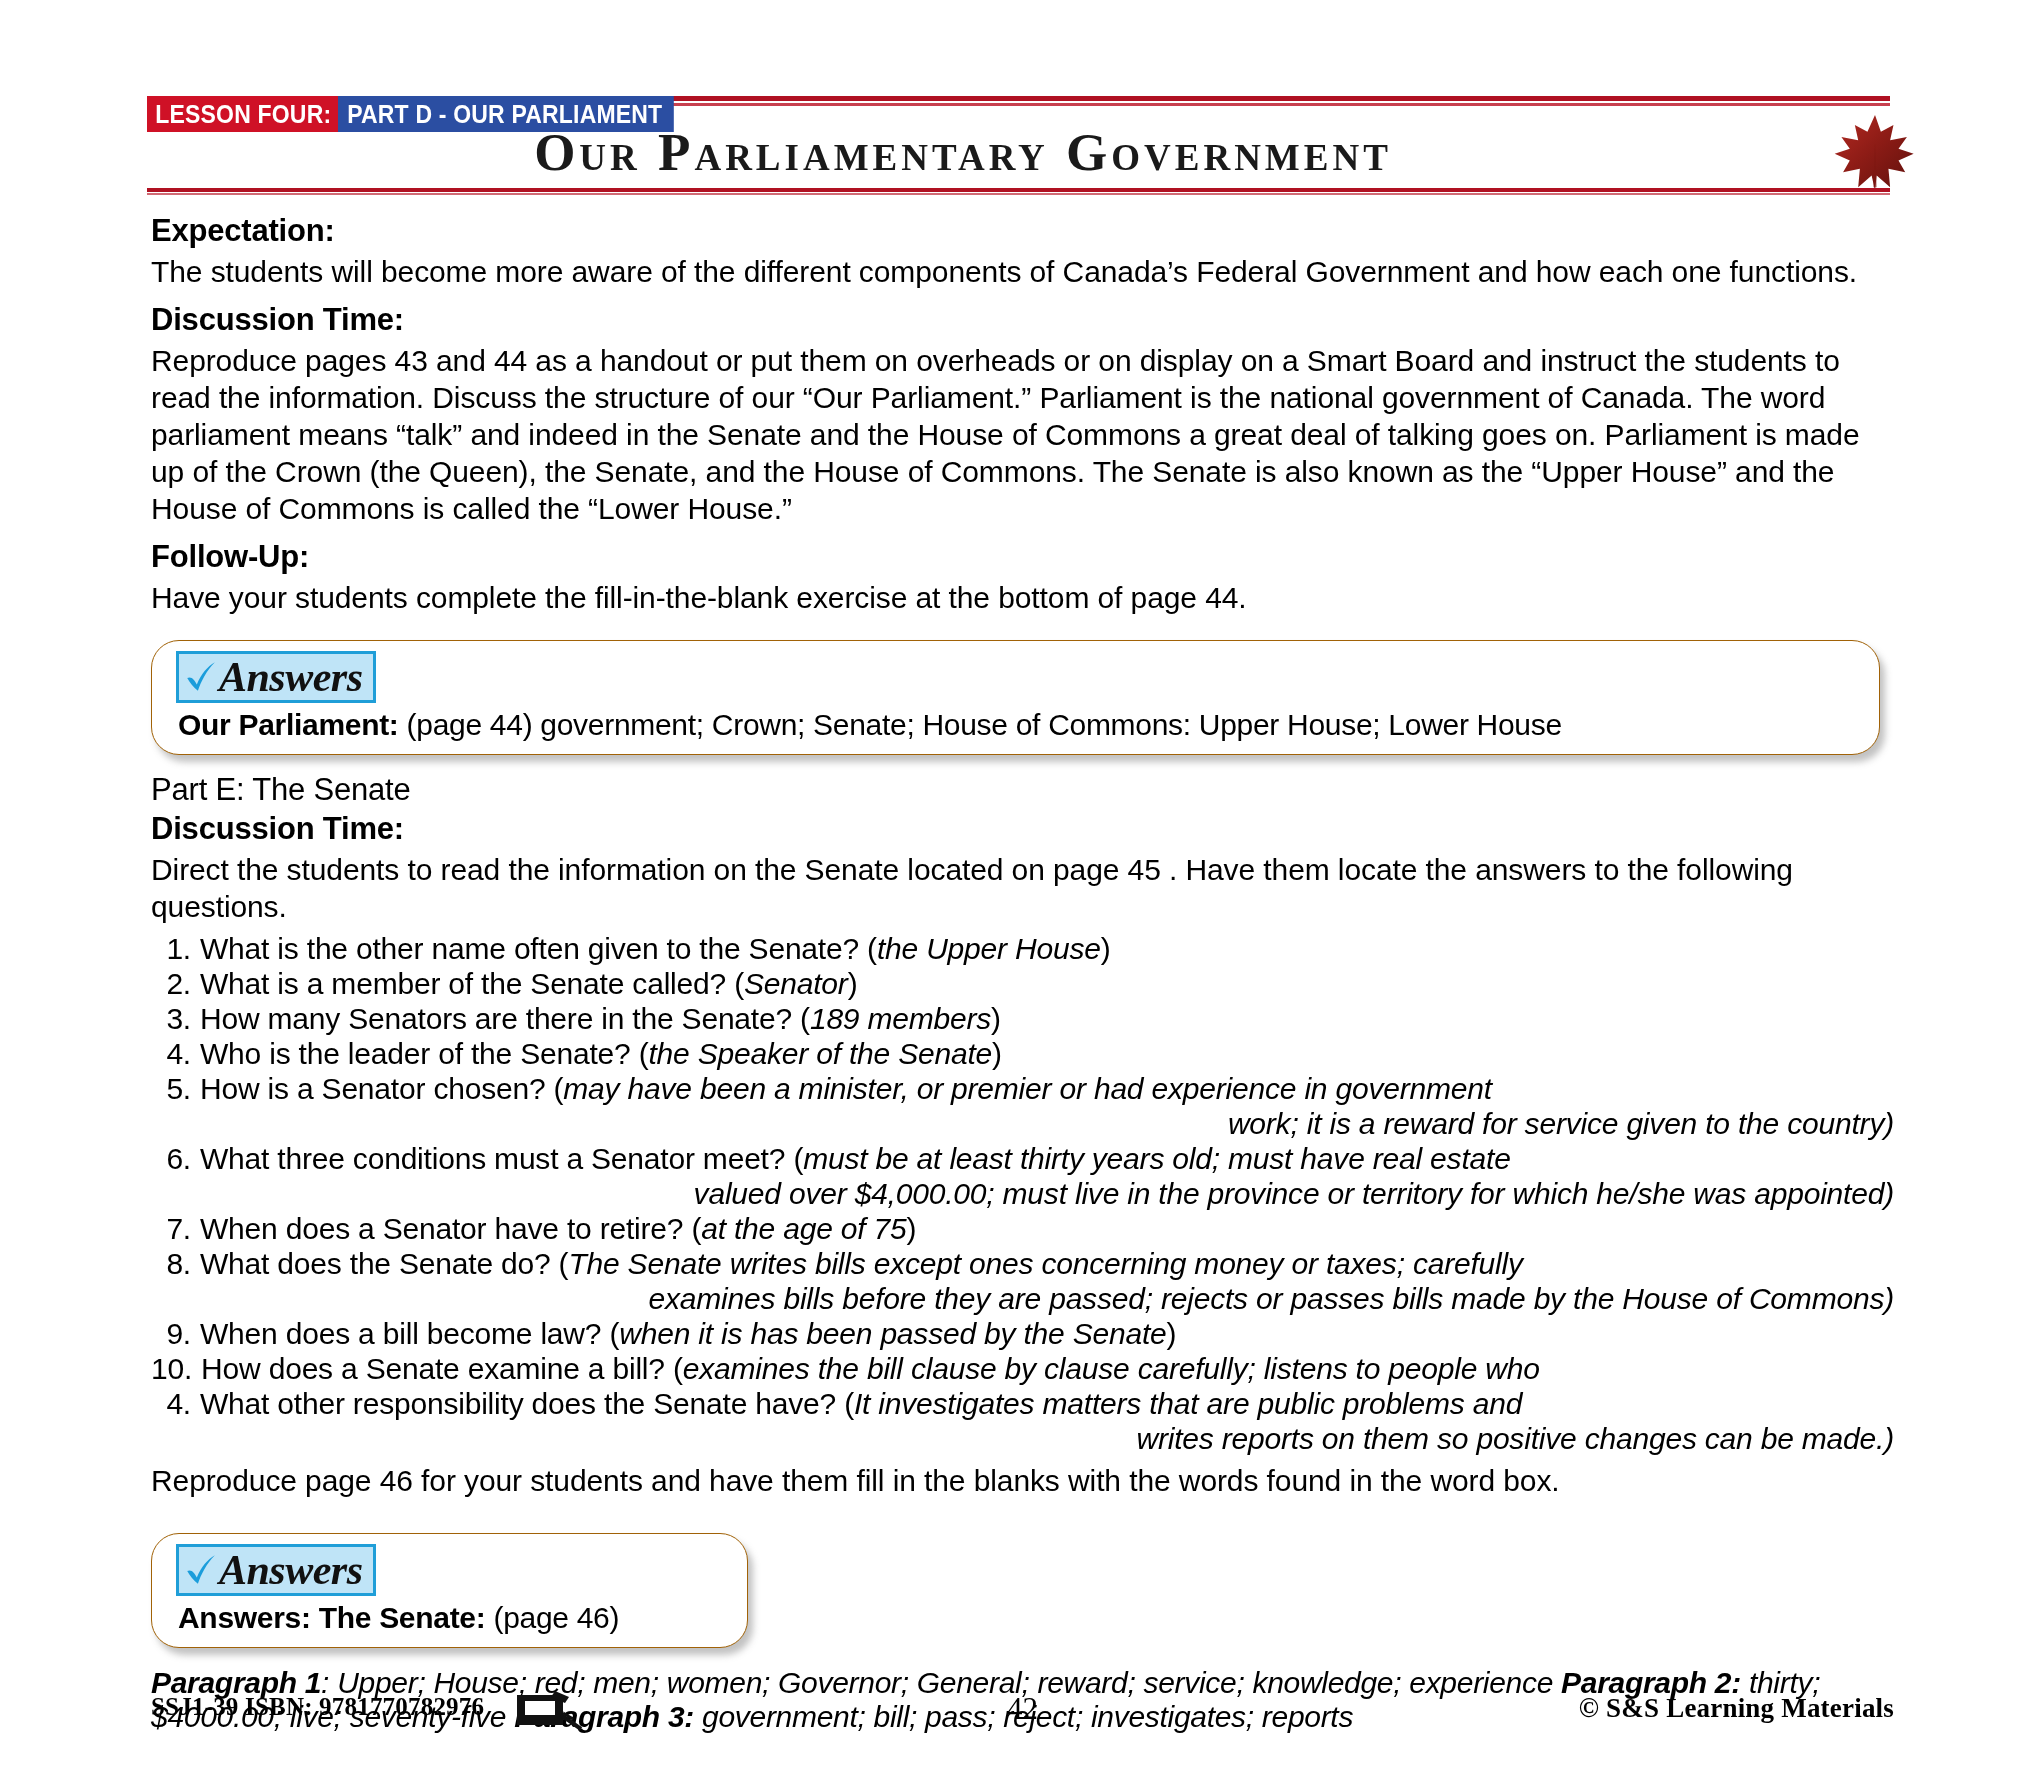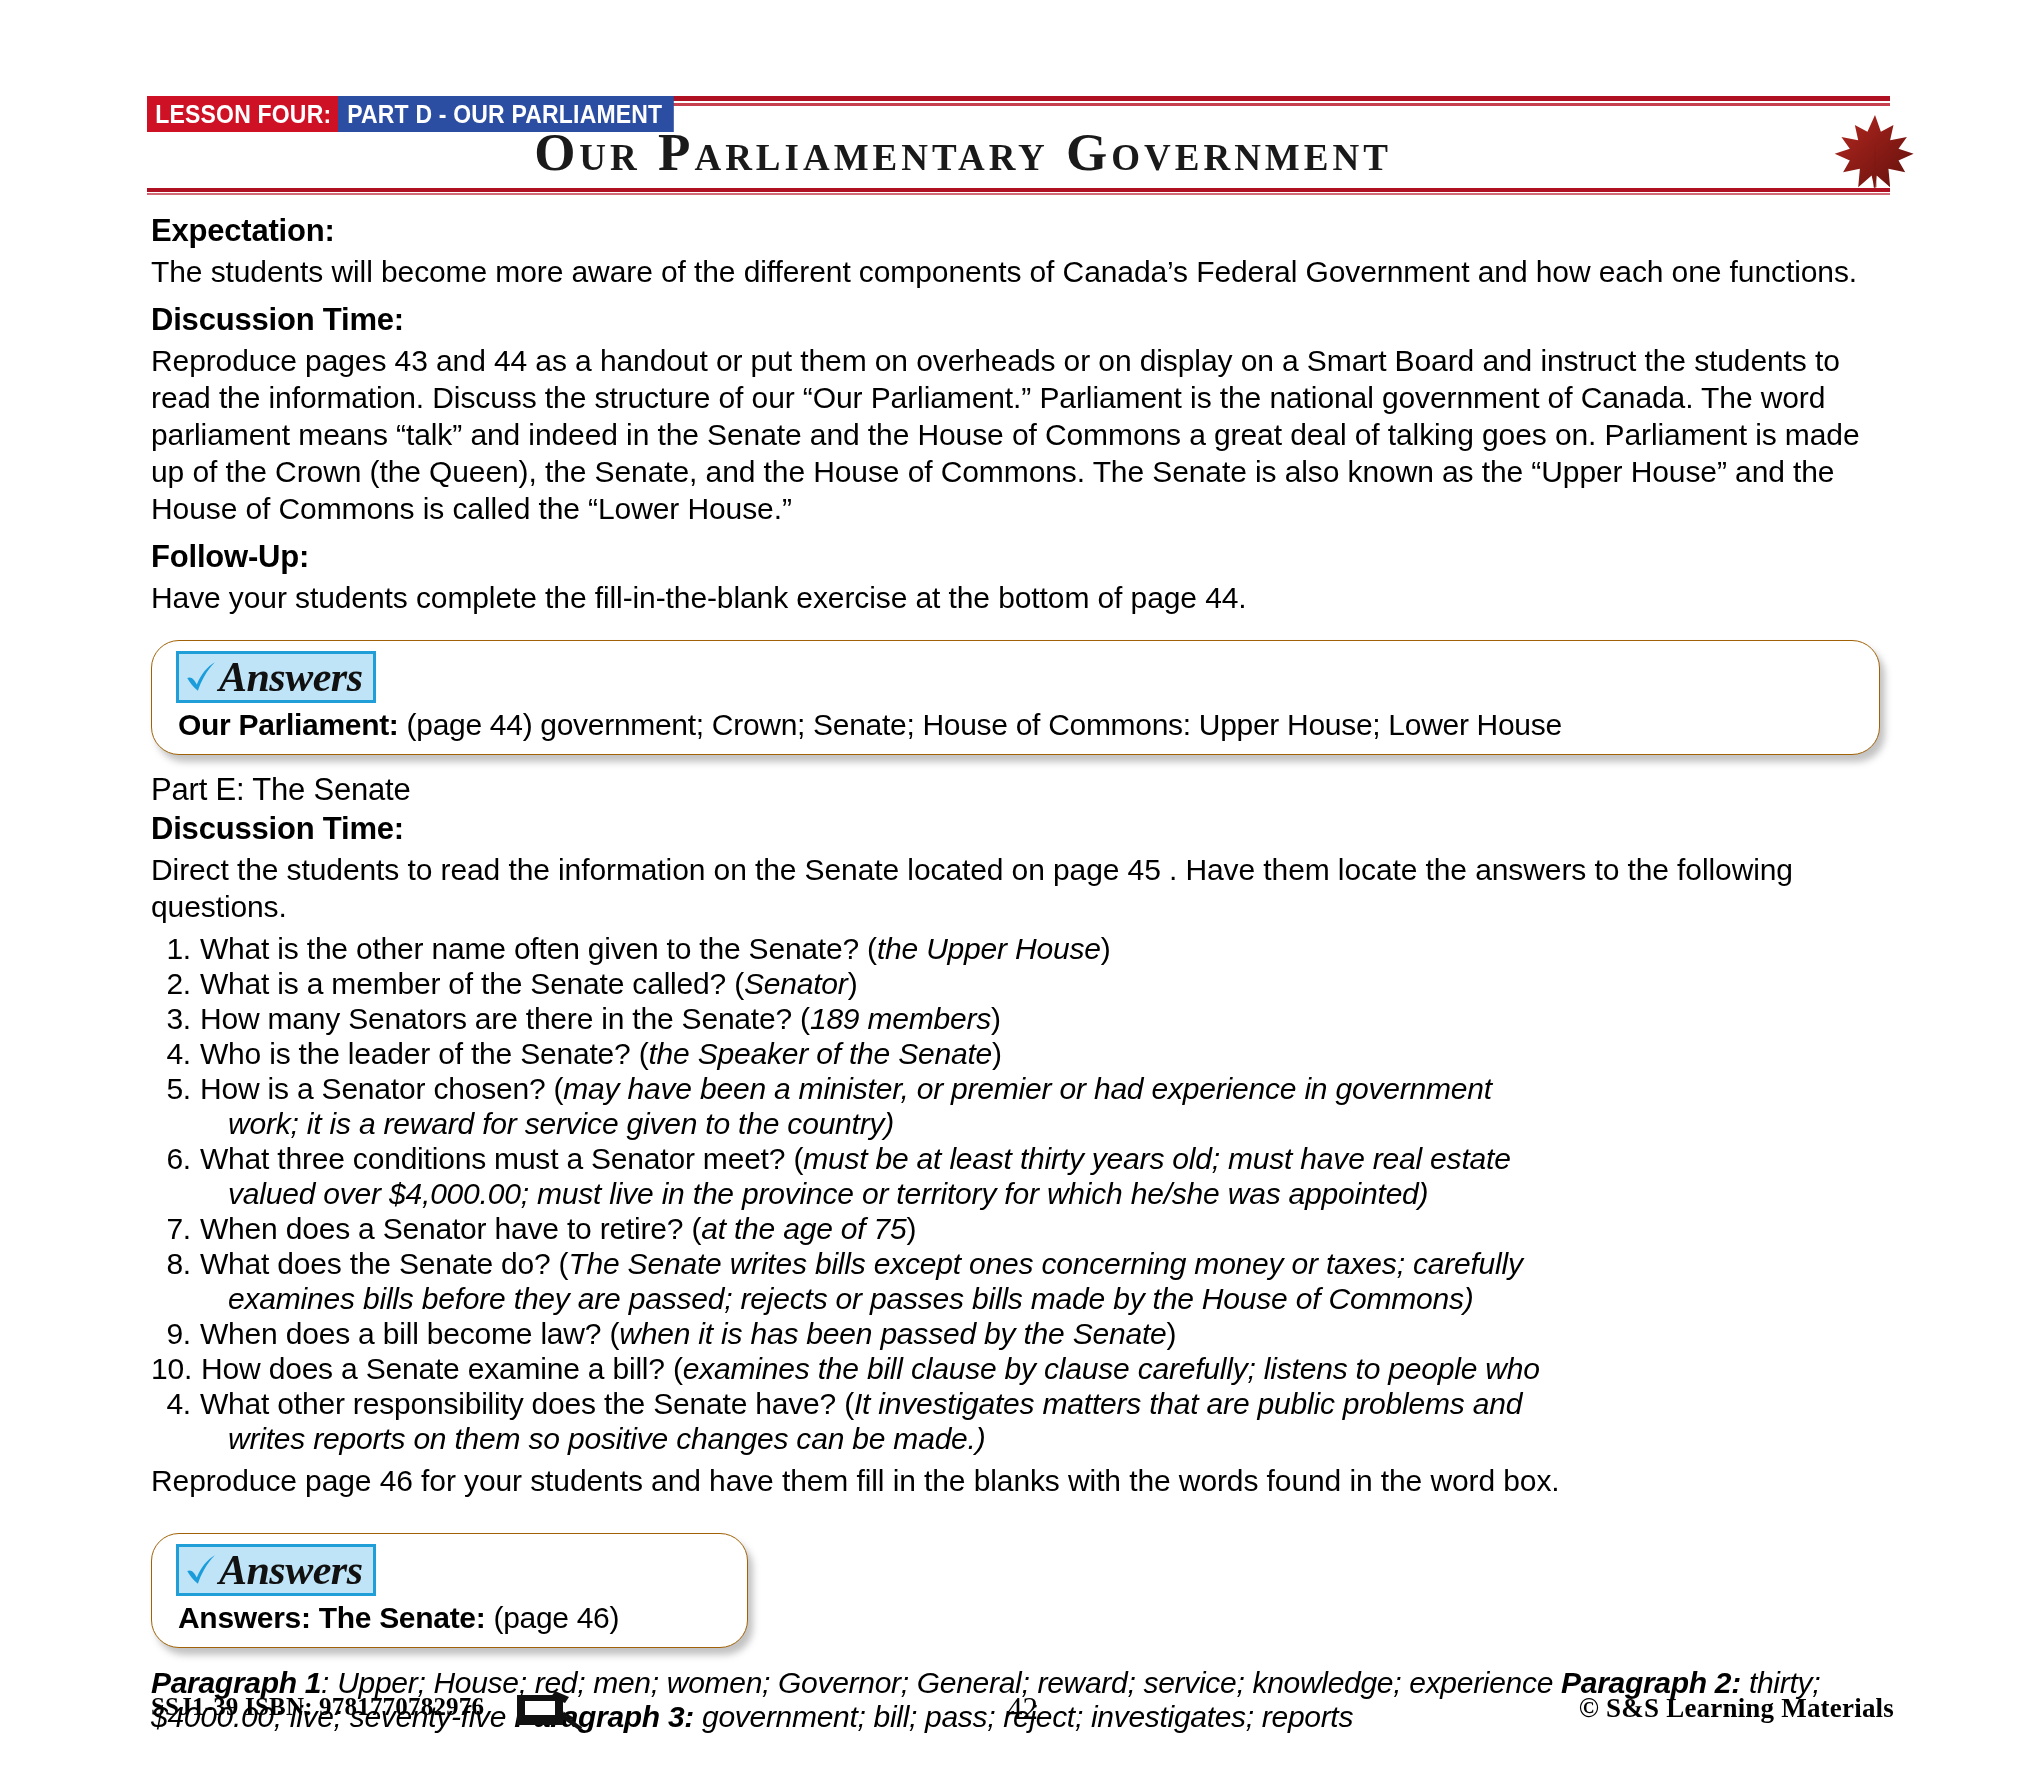--- a/index.html
+++ b/index.html
@@ -174,21 +174,21 @@
     padding-right: 9px;
   }
   .qbody {
     flex: 1 1 auto;
     text-indent: 0;
   }
   .qbody .cont {
     display: block;
     padding-left: 28px;
   }
-  .ital { font-style: italic; }
+  .ital { font-style: italic; text-align: right; }
 
   
   .answers-box {
     position: relative;
     border: 1px solid #a16207;
     border-radius: 28px;
     background: #ffffff;
     box-shadow: 5px 7px 7px rgba(120,120,120,0.45);
     padding: 10px 16px 10px 18px;
     box-sizing: border-box;

